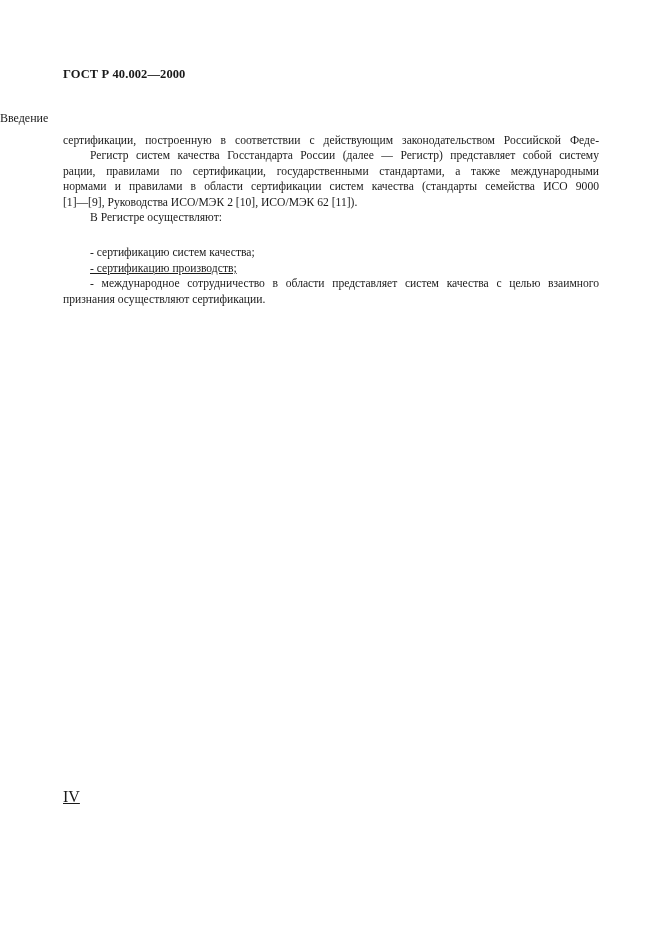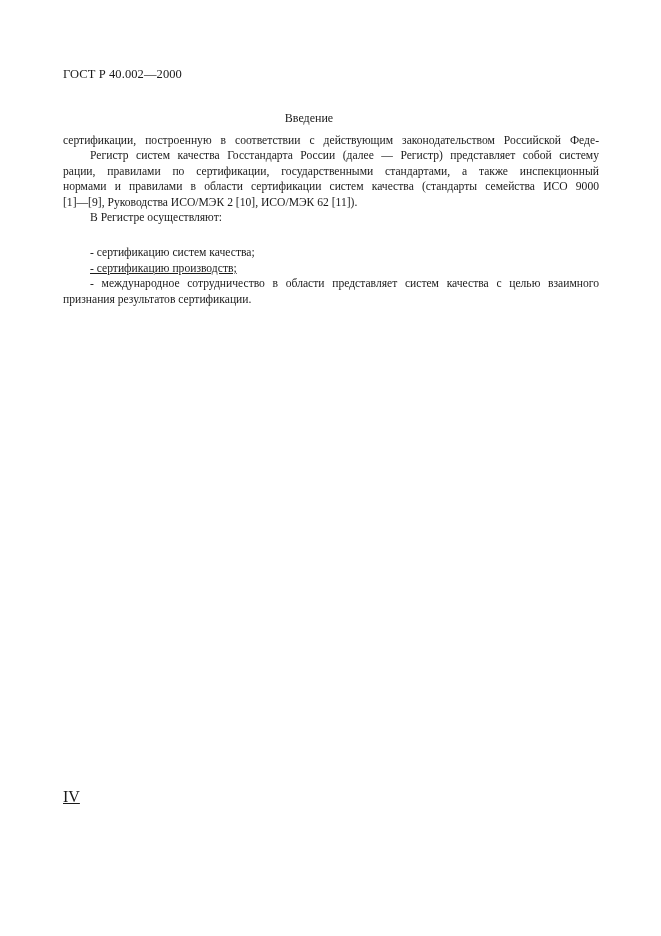--- a/index.html
+++ b/index.html
@@ -12,32 +12,31 @@
       height: 936px;
       position: relative;
       overflow: hidden;
       font-family: "Liberation Serif", "DejaVu Serif", serif;
       color: #1a1a1a;
     }
     .header {
       position: absolute;
       left: 63px;
       top: 67px;
-      font-weight: normal;
+      font-weight: bold;
       font-size: 12.5px;
       letter-spacing: 0.1px;
     }
     .title {
       position: absolute;
       left: 0;
       width: 558px;
       top: 111px;
-      text-align: center;
+      text-align: left;
       font-size: 12px;
-      margin-left: 30px;
     }
     .body-text {
       position: absolute;
       left: 63px;
       top: 133px;
       width: 536px;
       font-size: 11.6px;
       line-height: 15.4px;
     }
     .line {
@@ -63,28 +62,28 @@
 <div>
 
   <div class="header">ГОСТ Р 40.002—2000</div>
 
   <div class="title">Введение</div>
 
   <div class="body-text">
     <div>
       <span class="line">сертификации, построенную в соответствии с действующим законодательством Российской Феде-</span>
       <span class="line" style="padding-left:27px;">Регистр систем качества Госстандарта России (далее — Регистр) представляет собой систему</span>
-      <span class="line">рации, правилами по сертификации, государственными стандартами, а также инспекционный</span>
+      <span class="line">рации, правилами по сертификации, государственными стандартами, а также международными</span>
       <span class="line">нормами и правилами в области сертификации систем качества (стандарты семейства ИСО 9000</span>
       <span class="line last">[1]—[9], Руководства ИСО/МЭК 2 [10], ИСО/МЭК 62 [11]).</span>
     </div>
     <div>
       <span class="line last" style="padding-left:27px;">В Регистре осуществляют:</span>
       <span class="line last" style="padding-left:27px;margin-top:20px;">- сертификацию систем качества;</span>
       <span class="line last" style="padding-left:27px;text-decoration:underline;">- сертификацию производств;</span>
       <span class="line" style="padding-left:27px;">- международное сотрудничество в области представляет систем качества с целью взаимного</span>
-      <span class="line last">признания результатов сертификации.</span>
+      <span class="line last">признания осуществляют сертификации.</span>
     </div>
   </div>
 
   <div class="footer">IV</div>
 
 </div>
 
 </body></html>

